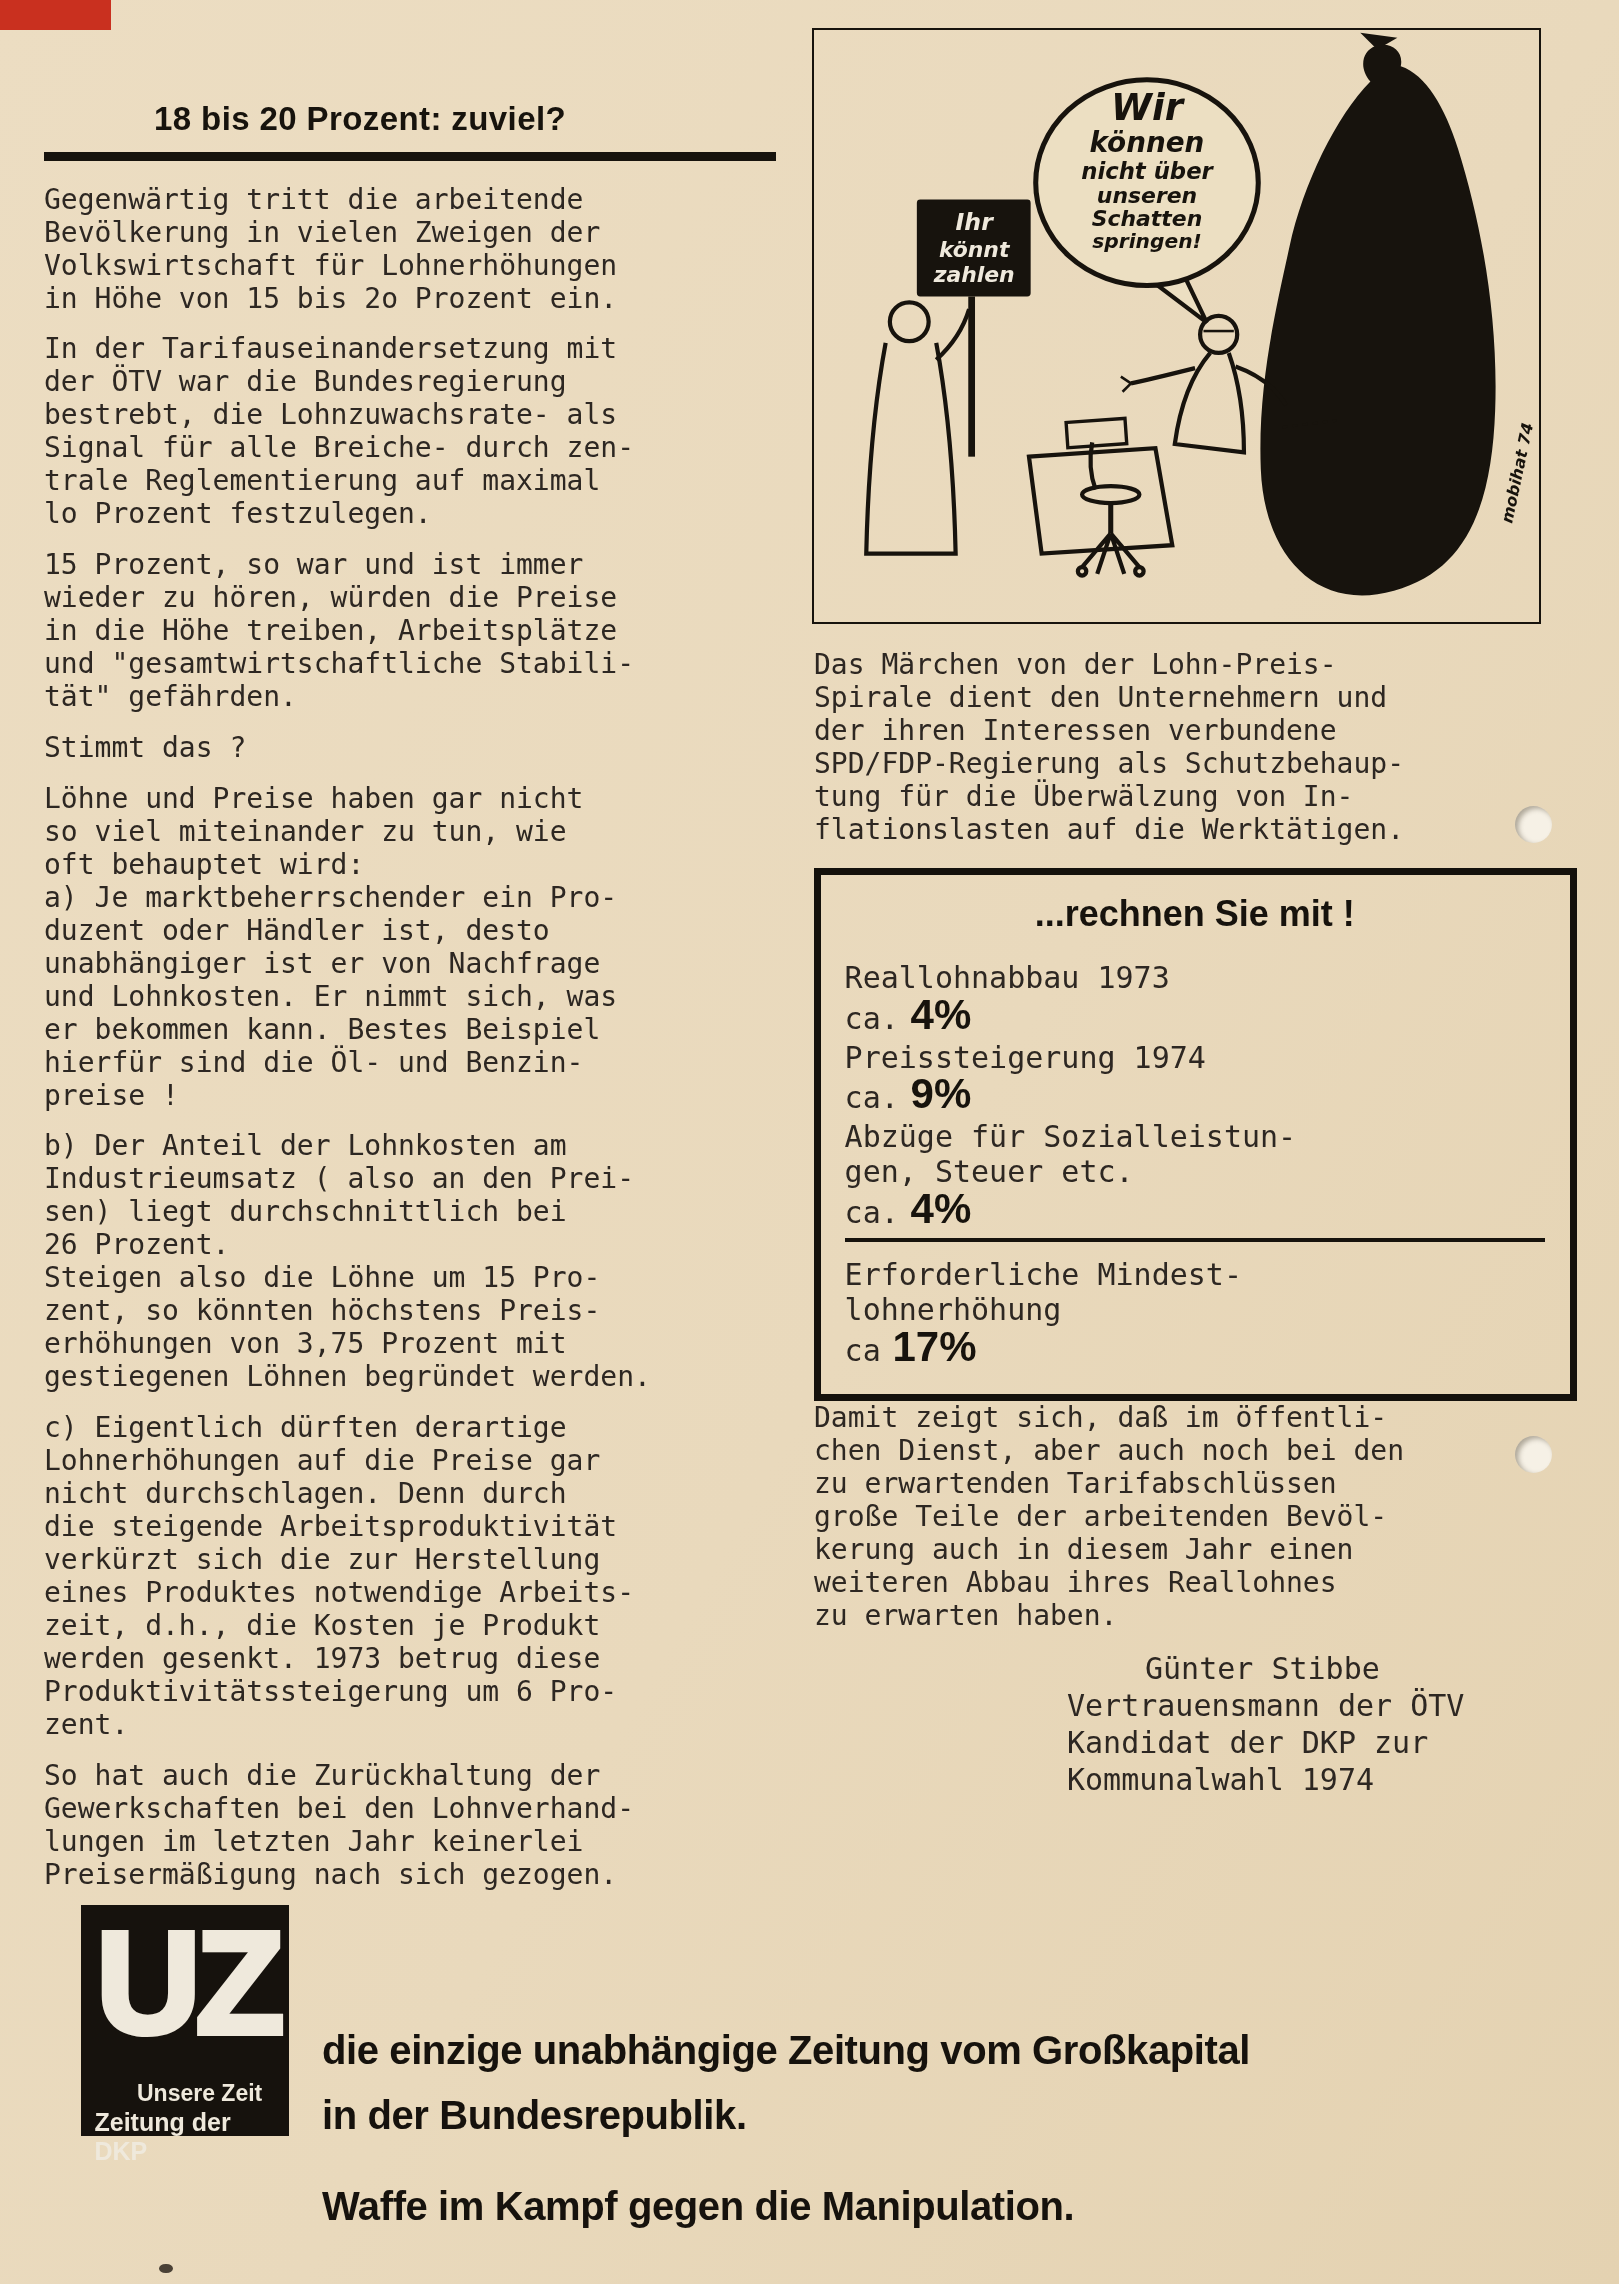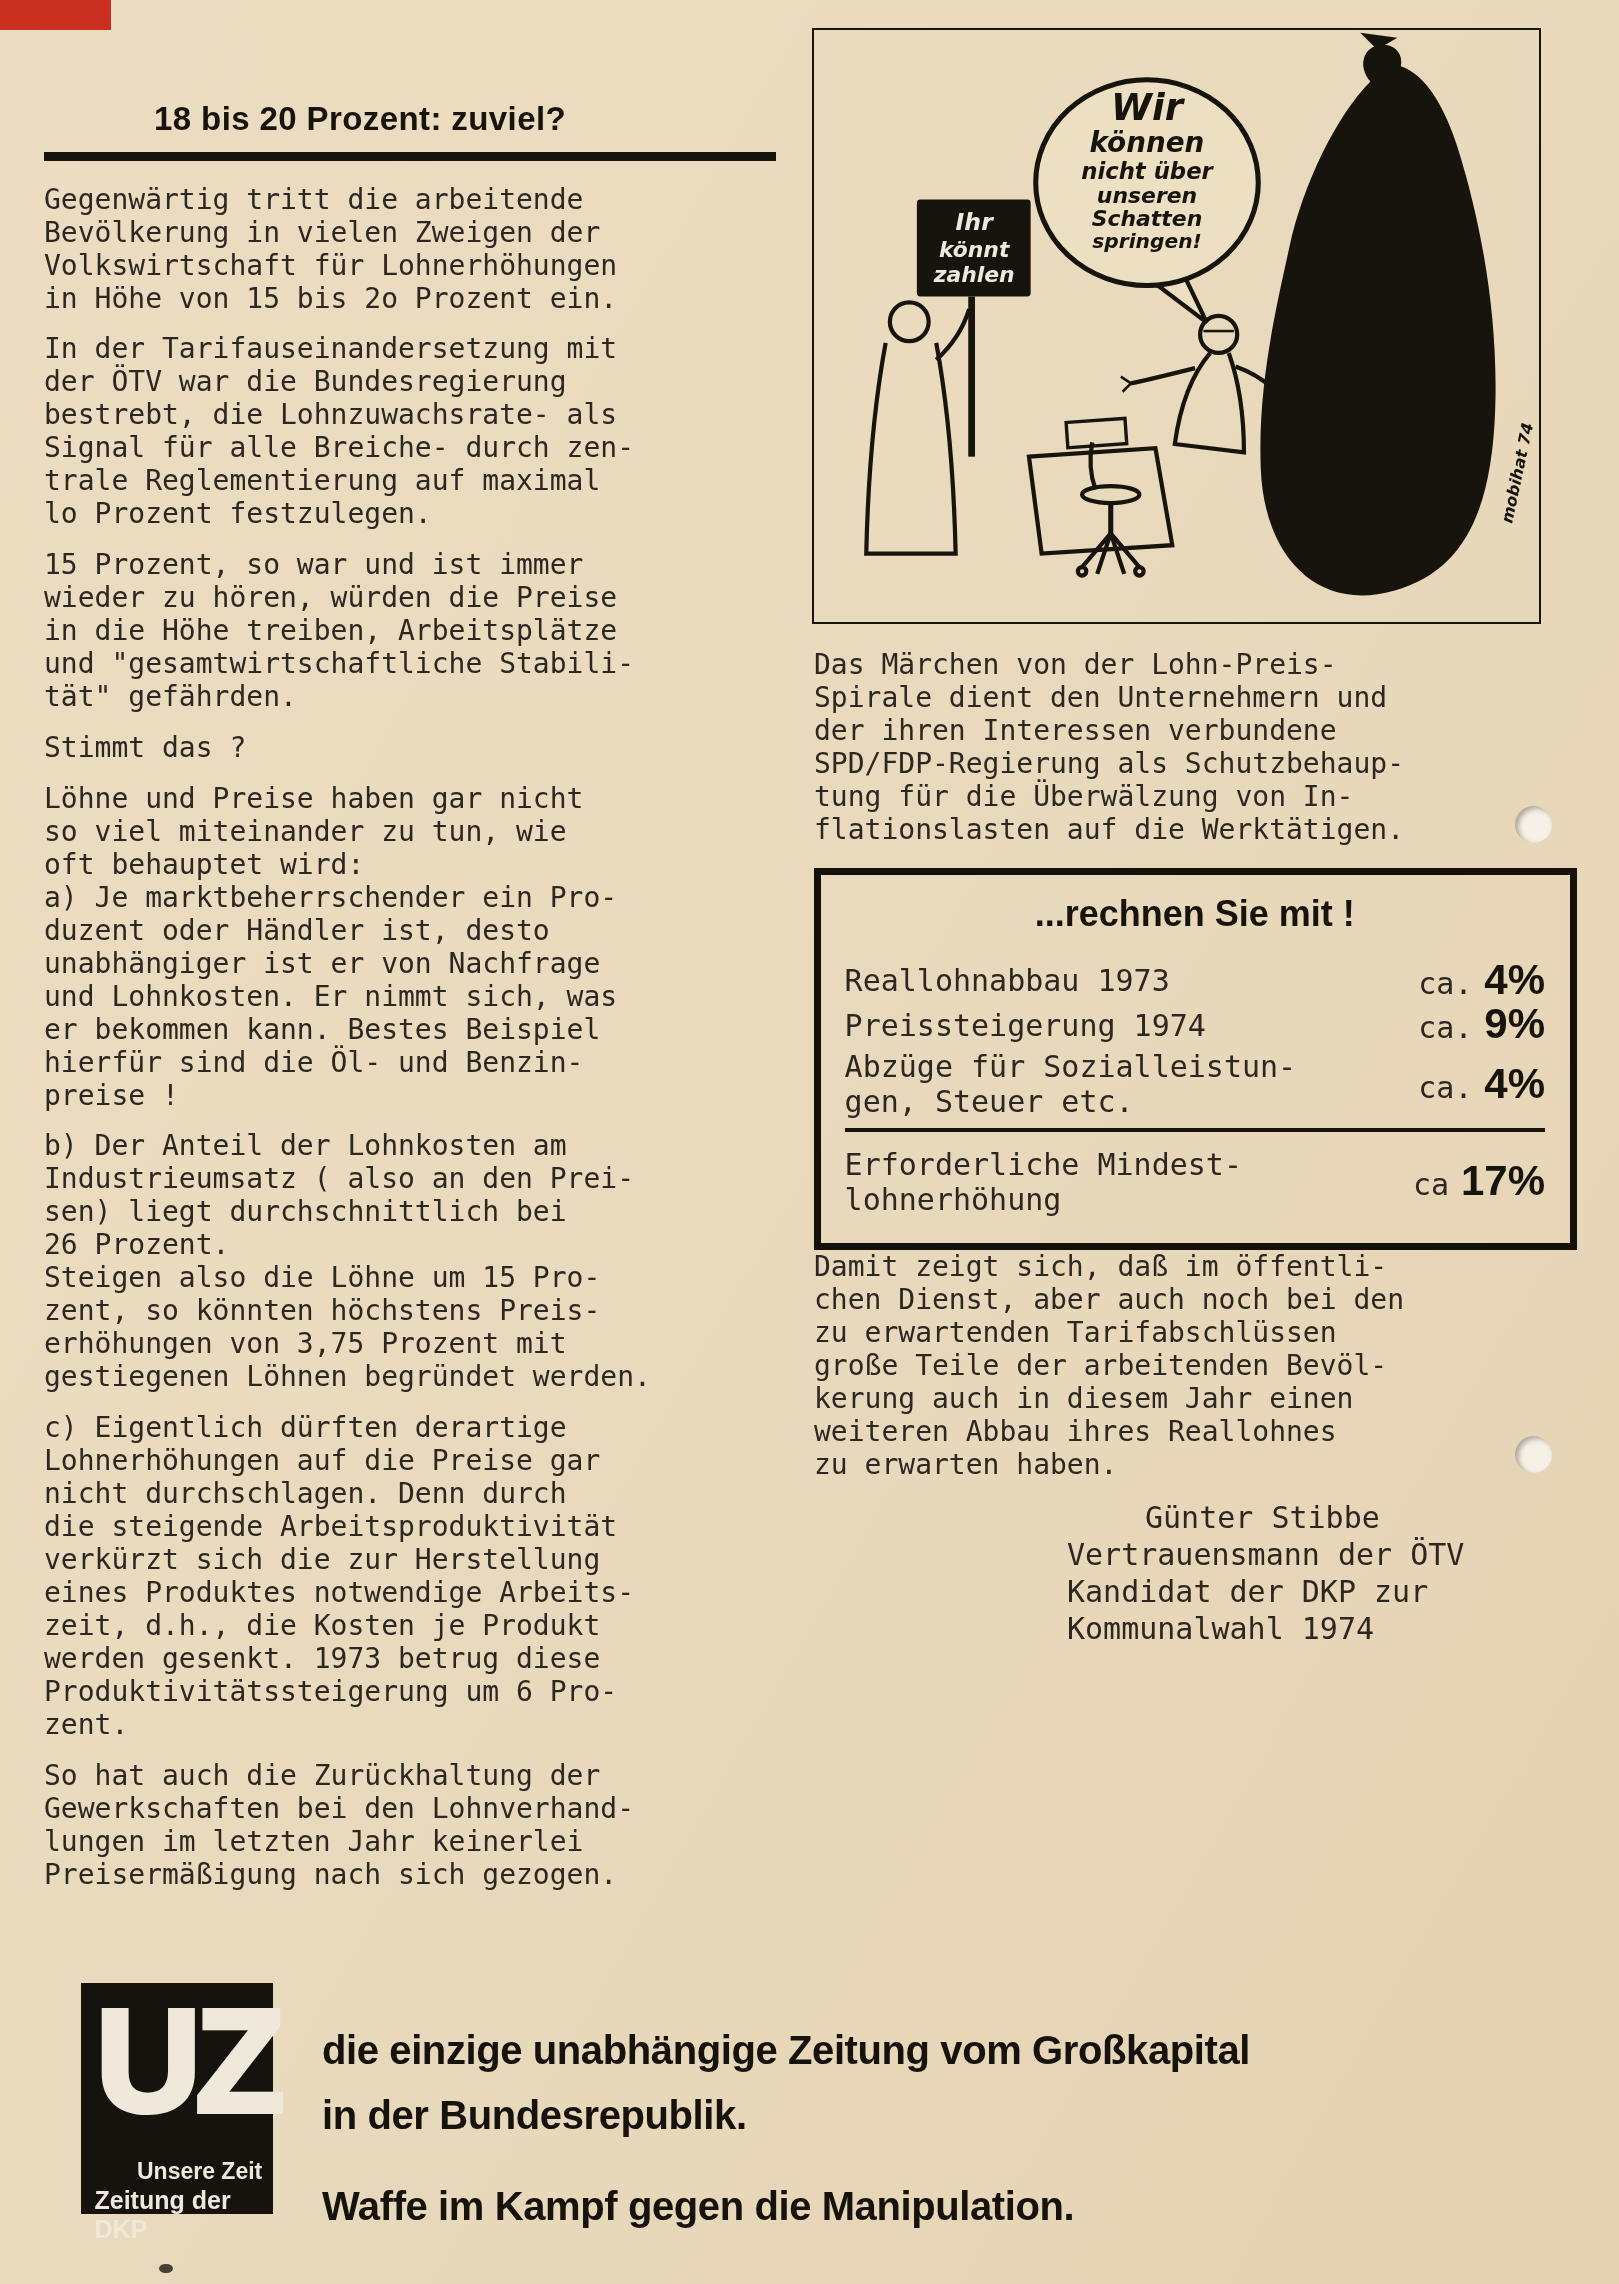--- a/index.html
+++ b/index.html
@@ -25,34 +25,34 @@
   .cartoon{position:absolute;left:812px;top:28px;width:725px;height:592px;border:2.5px solid #17130d;}
   .cartoon svg{width:100%;height:100%;display:block;}
   .hand{font-family:"DejaVu Sans","Liberation Sans",sans-serif;font-style:italic;font-weight:bold;}
 
   
   .right-col{position:absolute;left:814px;top:648px;width:763px;}
 
   .calc-box{border:7.6px solid #14110c;margin-top:22px;padding:11.8px 25px 22px 23.6px;}
   .calc-title{font-family:"Liberation Sans",sans-serif;font-weight:bold;font-size:36px;
               color:#17130d;text-align:center;margin:6.7px 0 25px 0;}
-  .calc-row{display:flex;justify-content:space-between;align-items:center;margin-bottom:4.2px;}
+  .calc-row{display:flex;justify-content:space-between;align-items:flex-start;margin-bottom:4.2px;flex-direction:column;}
   .calc-label{white-space:pre-wrap;font-size:30px;line-height:35px;}
   .calc-val{display:flex;align-items:baseline;gap:11.8px;flex:0 0 auto;margin-top:-1.7px;}
   .calc-val .ca{font-size:30px;}
   .calc-val .pct{font-family:"Liberation Sans",sans-serif;font-weight:bold;font-size:42px;
                  color:#17130d;line-height:1;}
   .calc-rule{height:4.2px;background:#17130d;margin:8.4px 0 15px 0;}
 
   .after-box{margin-top:35px;}
   .signature{margin:11.8px 0 0 253px;font-size:30px;line-height:37px;}
   .sig-line:first-child{padding-left:78px;}
 
   
-  .uz-box{position:absolute;left:81px;top:1983px;width:192px;height:231px;background:#16120d;color:#efe9dc;}
+  .uz-box{position:absolute;left:81px;top:1905px;width:208px;height:231px;background:#16120d;color:#efe9dc;}
   .uz-letters{font-family:"Liberation Sans",sans-serif;font-weight:bold;font-size:145px;line-height:133px;
               letter-spacing:-5px;margin:11.8px 0 0 15px;-webkit-text-stroke:5.9px #efe9dc;}
   .uz-sub1{font-family:"Liberation Sans",sans-serif;font-weight:bold;font-size:23px;margin:30px 0 0 56px;}
   .uz-sub2{font-family:"Liberation Sans",sans-serif;font-weight:bold;font-size:25px;margin:1.7px 0 0 13.5px;}
   .tagline{position:absolute;font-family:"Liberation Sans",sans-serif;font-weight:bold;
            color:#16120d;letter-spacing:-0.4px;font-size:40px;white-space:nowrap;}
   .tagline-1{left:322px;top:2028px;}
   .tagline-2{left:322px;top:2093px;}
   .tagline-3{left:322px;top:2184px;}
 </style>

